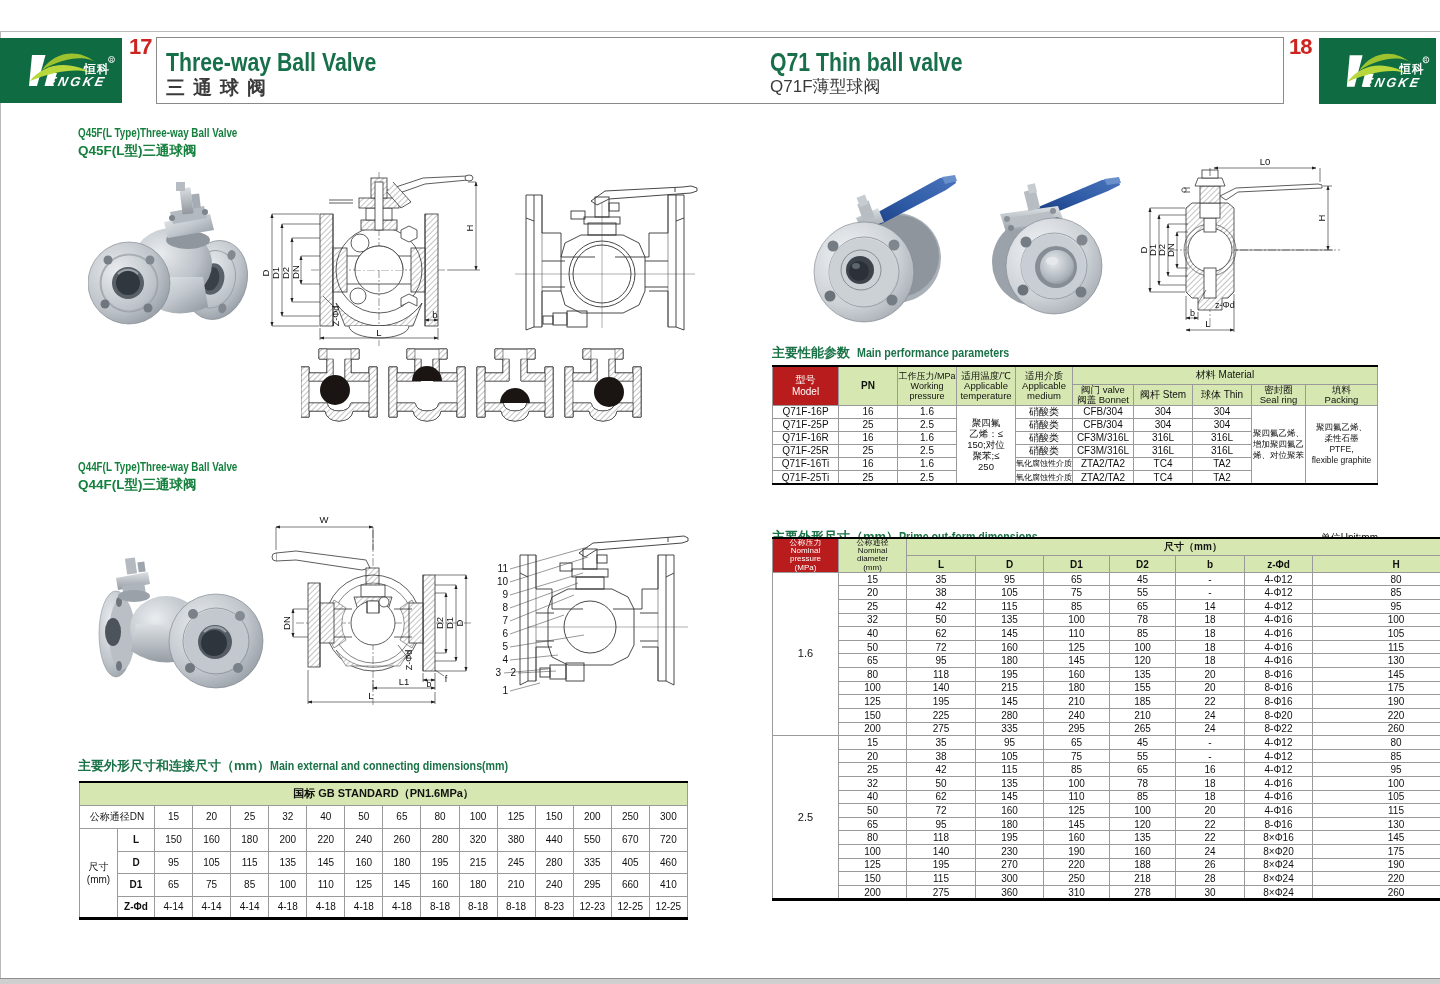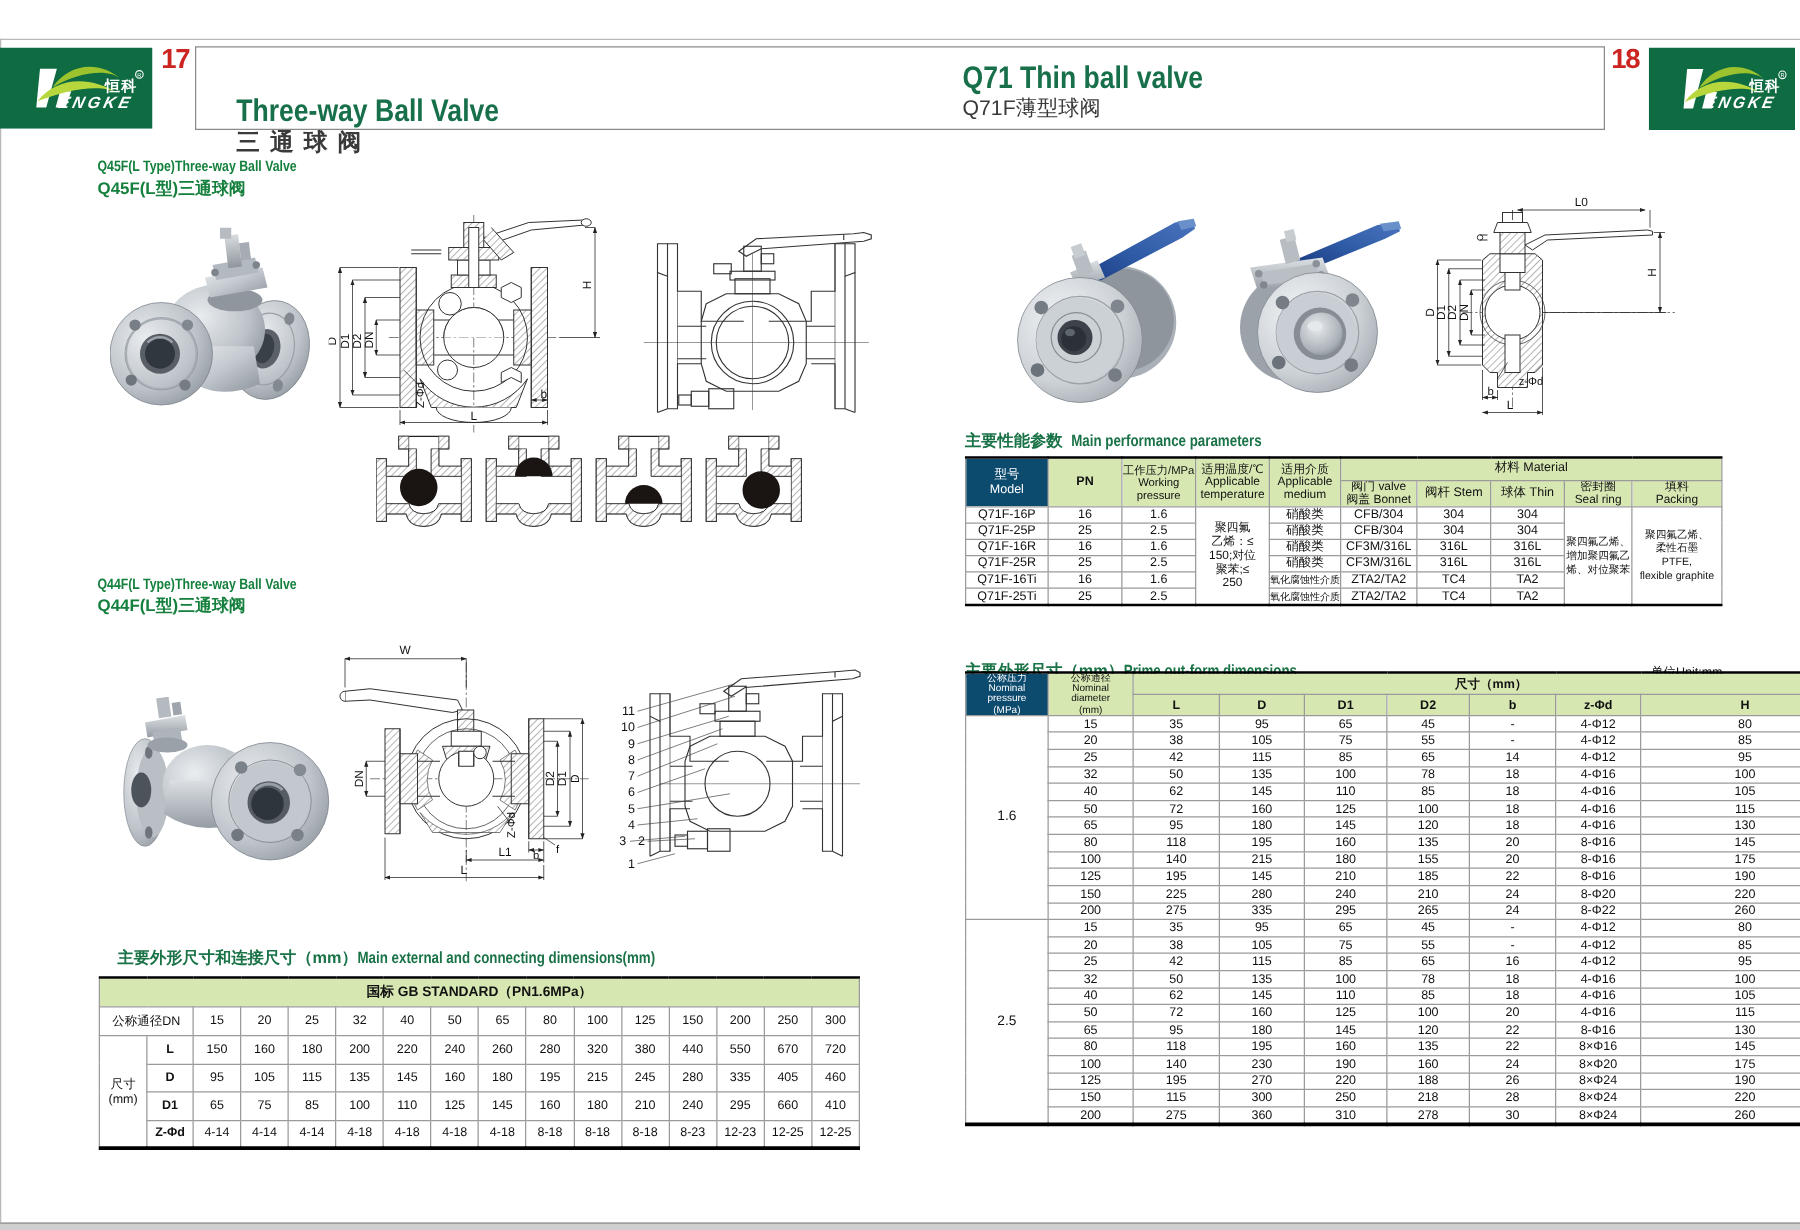--- a/index.html
+++ b/index.html
@@ -9,32 +9,32 @@
 .cond{display:inline-block;transform:scaleX(.82);transform-origin:left center;white-space:nowrap;}
 
 #topline{left:0;top:31px;width:1440px;height:1px;background:#b9b9b9;}
 #leftline{left:0;top:31px;width:1px;height:947px;background:#b9b9b9;}
 #botbar{left:0;top:978px;width:1440px;height:6px;background:#cfcfcf;border-top:1px solid #8f8f8f;}
 #pg17{left:129px;top:34px;color:#cc2420;font-weight:bold;font-size:22px;letter-spacing:-1px;}
 #pg18{left:1289px;top:34px;color:#cc2420;font-weight:bold;font-size:22px;letter-spacing:-1px;}
 #titlebox{left:156px;top:37px;width:1126px;height:65px;border:1px solid #8a8a8a;background:#fff;}
 .ttl-en{color:#17704a;font-weight:bold;font-size:25px;line-height:25px;letter-spacing:0px;}
 .ttl-cn{color:#3a3a3a;font-size:17px;line-height:18px;margin-top:3px;font-weight:bold;}
-#ttlL{left:189px;top:50px;margin-top:27px;}
+#ttlL{left:166px;top:50px;}
 #ttlR{left:770px;top:50px;}
 
 .seclab{color:#15803d;font-weight:bold;font-size:12px;line-height:15px;}
 .seclab .cn{font-size:13.5px;line-height:19px;text-align:right;}
 
 .tbltitle{color:#1a7247;font-weight:bold;font-size:13px;white-space:nowrap;}
 table{border-collapse:collapse;table-layout:fixed;}
 td{overflow:hidden;white-space:nowrap;text-align:center;vertical-align:middle;
    border:1px solid #9a9a9a;font-size:10px;color:#111;padding:0;}
 .gn{background:#d6e7b2;}
-.dk{background:#0c4a6e;color:#fff;}
+.dk{background:#b91c1c;color:#fff;}
 </style>
 </head>
 <body>
 <div class="abs" id="topline"></div>
 <div class="abs" id="leftline"></div>
 <div class="abs" id="botbar"></div>
 
 <svg class="abs" style="left:0;top:38px;" width="122" height="65" viewBox="0 0 122 65">
   <defs>
     <g id="hklogo">
@@ -642,21 +642,21 @@
 <text x="7" y="92" transform="rotate(-90 7 92)" text-anchor="middle">D</text>
 <text x="16" y="92" transform="rotate(-90 16 92)" text-anchor="middle">D1</text>
 <text x="25" y="92" transform="rotate(-90 25 92)" text-anchor="middle">D2</text>
 <text x="34" y="92" transform="rotate(-90 34 92)" text-anchor="middle">DN</text>
 <text x="75" y="150" font-size="9">z-Φd</text>
 <text x="50" y="158" font-size="9">b</text>
 <text x="68" y="169" text-anchor="middle">L</text>
 </g>
 </svg>
 
-<div class="abs tbltitle" style="left:78px;top:757px;margin-left:16px;">主要外形尺寸和连接尺寸（mm）<span class="cond">Main external and connecting dimensions(mm)</span></div>
+<div class="abs tbltitle" style="left:78px;top:757px;">主要外形尺寸和连接尺寸（mm）<span class="cond">Main external and connecting dimensions(mm)</span></div>
 <table class="abs" id="tbl1" style="left:79px;top:781px;width:609px;border-top:2px solid #000;border-bottom:3px solid #000;">
 <colgroup>
       <col style="width:38px">
       <col style="width:37px">
 <col>
       <col>
       <col>
       <col>
       <col>
       <col>

